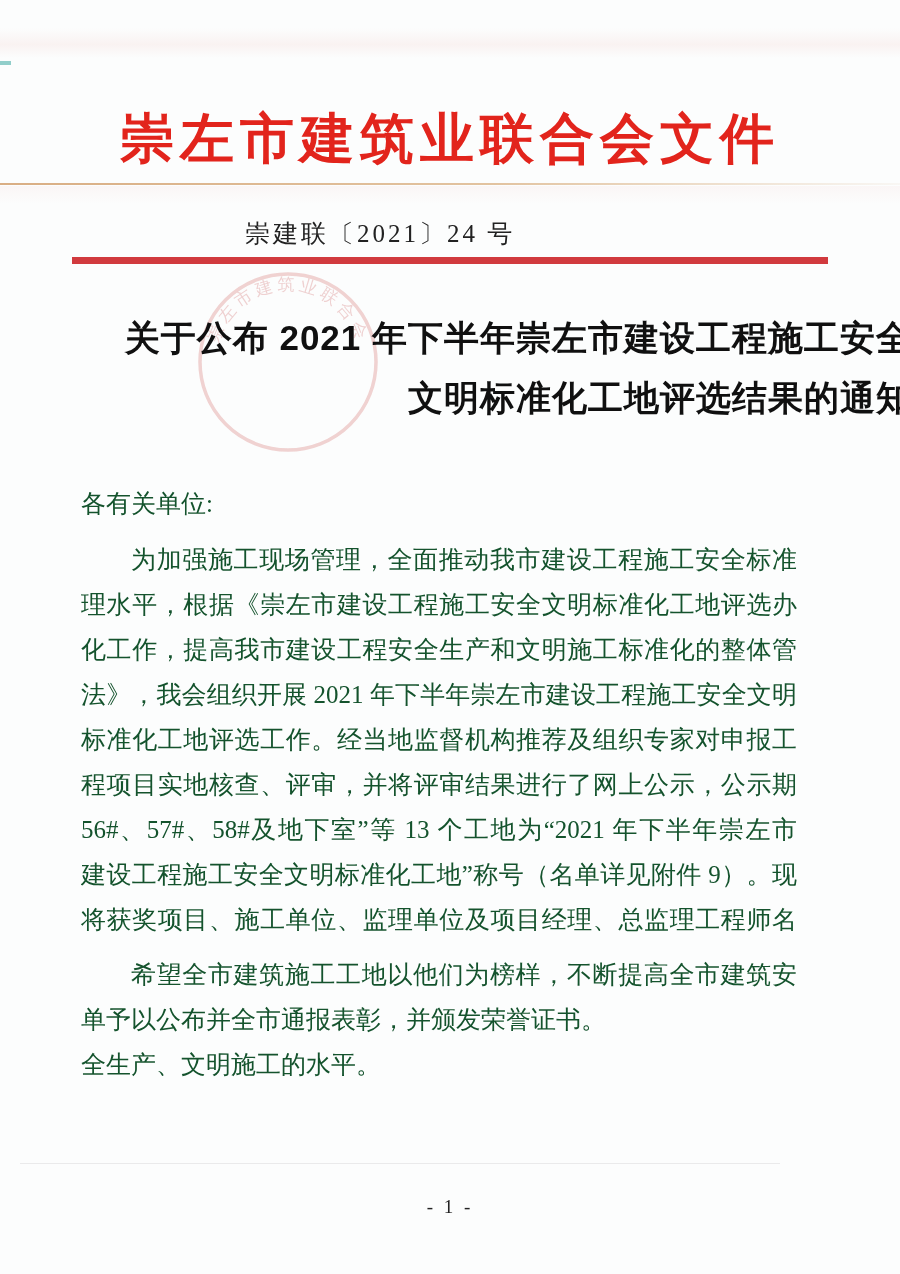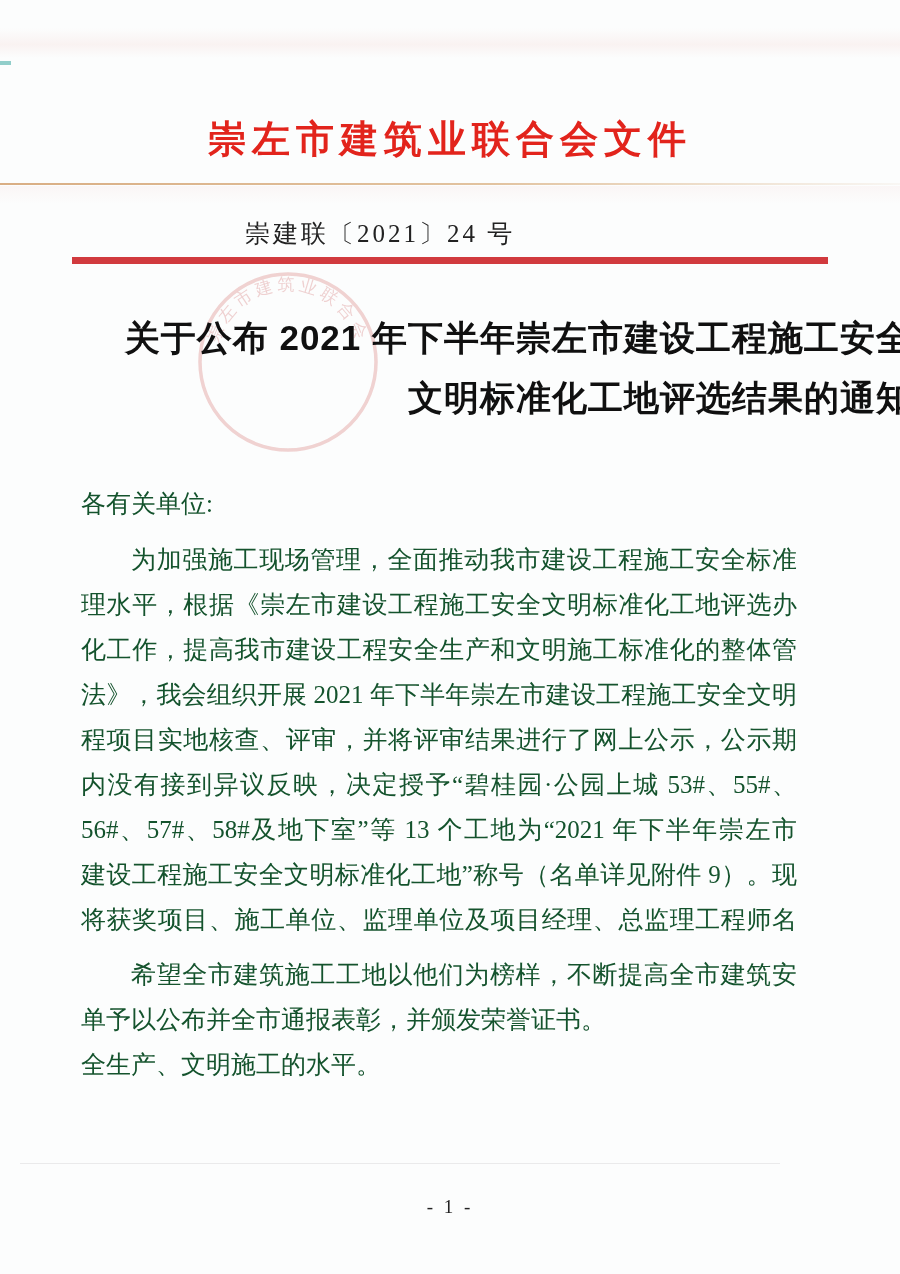--- a/index.html
+++ b/index.html
@@ -33,21 +33,21 @@
   }
   .faint-streak {
     position: absolute; left: 20px; top: 1163px; width: 760px; height: 1px;
     background: rgba(180,180,185,0.25);
   }
 
   
   .letterhead-title {
     position: absolute; top: 100px; left: 0; width: 900px;
     text-align: center;
-    font-size: 38px; font-weight: bold;
+    font-size: 54px; font-weight: bold;
     letter-spacing: 6px;
     color: #e2241c;
     margin: 0;
     line-height: 78px;
     white-space: nowrap;
   }
   .thin-rule {
     position: absolute; top: 183px; left: 0; width: 900px; height: 2px;
     background: linear-gradient(to right, #d9ae84, #e2c3a0 55%, rgba(238,228,216,0.25));
   }
@@ -147,22 +147,22 @@
     <div>关于公布 2021 年下半年崇左市建设工程施工安全</div>
     <div>文明标准化工地评选结果的通知</div>
   </div>
 
   <div class="doc-body">
     <div class="bline">各有关单位:</div>
     <div class="bline fill indent gap11">为加强施工现场管理，全面推动我市建设工程施工安全标准</div>
     <div class="bline fill">理水平，根据《崇左市建设工程施工安全文明标准化工地评选办</div>
     <div class="bline fill">化工作，提高我市建设工程安全生产和文明施工标准化的整体管</div>
     <div class="bline fill">法》，我会组织开展 2021 年下半年崇左市建设工程施工安全文明</div>
+    <div class="bline fill">标准化工地评选工作。经当地监督机构推荐及组织专家对申报工</div>
     <div class="bline fill">程项目实地核查、评审，并将评审结果进行了网上公示，公示期</div>
-    <div class="bline fill">内没有接到异议反映，决定授予“碧桂园·公园上城 53#、55#、</div>
     <div class="bline fill">56#、57#、58#及地下室”等 13 个工地为“2021 年下半年崇左市</div>
     <div class="bline fill">建设工程施工安全文明标准化工地”称号（名单详见附件 9）。现</div>
     <div class="bline fill">将获奖项目、施工单位、监理单位及项目经理、总监理工程师名</div>
     <div class="bline fill indent gap10">希望全市建筑施工工地以他们为榜样，不断提高全市建筑安</div>
     <div class="bline">单予以公布并全市通报表彰，并颁发荣誉证书。</div>
     <div class="bline">全生产、文明施工的水平。</div>
   </div>
 
   <div class="page-number">- 1 -</div>
 

